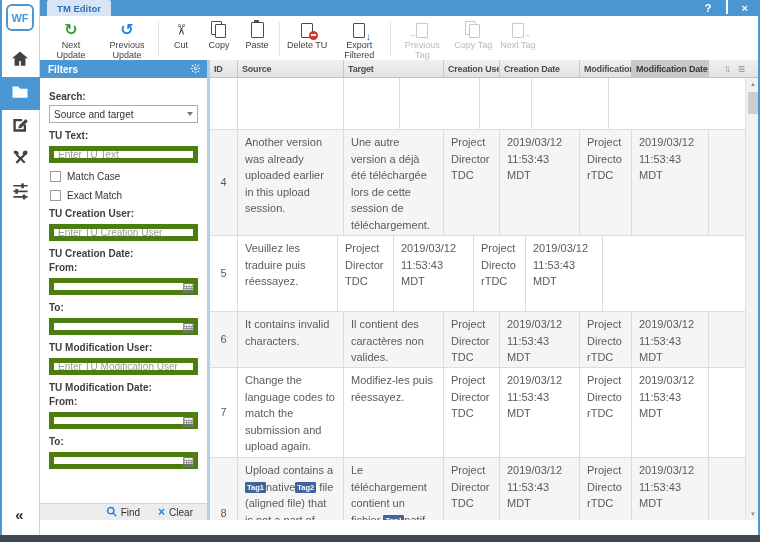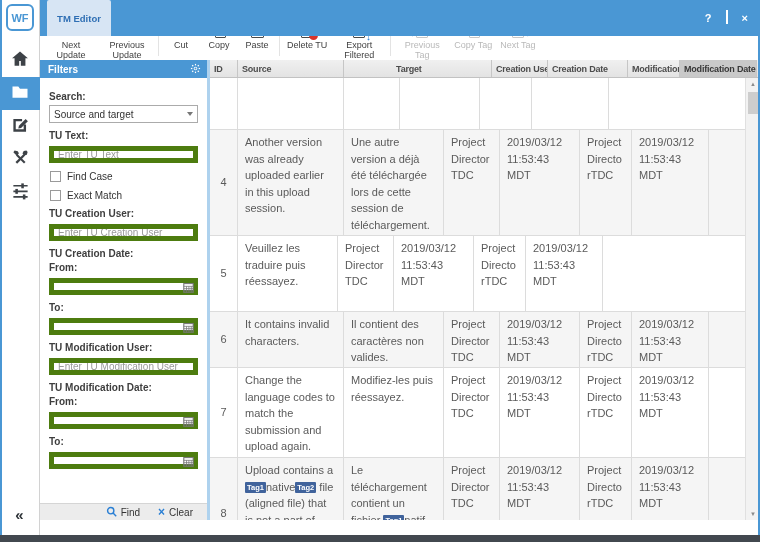--- a/index.html
+++ b/index.html
@@ -14,21 +14,21 @@
   
   .sidebar { position:absolute; left:0; top:0; bottom:7px; width:40px; background:#fff; border-right:1px solid #d2d2d2; z-index:10; }
   .logo { position:absolute; left:6px; top:4px; width:28px; height:27px; border:2px solid #4a97d4; border-radius:6px;
           color:#4a97d4; font-weight:bold; font-size:11px; display:flex; align-items:center; justify-content:center; background:#fff; }
   .side-items { position:absolute; top:44px; left:0; right:0; }
   .side-item { width:40px; height:33px; display:flex; align-items:center; justify-content:center; }
   .side-item.active { background:#4a97d4; }
   .collapse { position:absolute; bottom:12px; width:100%; text-align:center; font-size:15px; font-weight:bold; color:#2e3338; cursor:pointer; }
 
   
-  .titlebar { position:absolute; left:40px; right:0; top:0; height:36px; background:#4a97d4; display:flex; align-items:stretch; z-index:5; }
+  .titlebar { position:absolute; left:40px; right:0; top:0; height:16px; background:#4a97d4; display:flex; align-items:stretch; z-index:5; }
   .tab { margin-left:7px; width:64px; background:#d7e5f4; color:#2f6fb4; font-size:9.5px; font-weight:bold;
          display:flex; align-items:center; justify-content:center; border-radius:2px 2px 0 0; }
   .win-controls { margin-left:auto; display:flex; align-items:center; gap:14px; padding-right:12px; color:#fff; }
   .wc { font-size:11px; font-weight:bold; line-height:18px; cursor:pointer; }
   .chev { width:7px; height:7px; border-left:2px solid #fff; border-top:2px solid #fff; transform:rotate(45deg); margin-top:3px; }
 
   
   .toolbar { position:absolute; left:40px; right:0; top:18px; height:42px; background:#fff; display:flex; align-items:stretch; padding-left:3px; }
   .tbtn { min-width:38px; max-width:56px; padding:2px 4px 0; display:flex; flex-direction:column; align-items:center; cursor:pointer; }
   .ticon { height:19px; display:flex; align-items:center; justify-content:center; }
@@ -274,21 +274,21 @@
       <div class="filters-body">
         <div class="flabel">Search:</div>
         <div class="fselect">
           <span class="sel-text">Source and target</span>
           <span class="sel-arrow"></span>
         </div>
         <div class="flabel">TU Text:</div>
         <input class="finput" placeholder="Enter TU Text" style="">
         <div class="fcheck">
           <span class="cb"></span>
-          <span class="cb-label">Find Case</span>
+          <span class="cb-label">Match Case</span>
         </div>
         <div class="fcheck">
           <span class="cb"></span>
           <span class="cb-label">Exact Match</span>
         </div>
         <div class="flabel">TU Creation User:</div>
         <input class="finput" placeholder="Enter TU Creation User" style="">
         <div class="flabel">TU Creation Date:</div>
         <div class="flabel" style="margin-top:2px">From:</div>
         <div class="datewrap">
@@ -338,21 +338,21 @@
           <span class="clear-x">×</span>
           <span>Clear</span>
         </span>
       </div>
     </div>
 
     <div class="tablewrap">
       <div class="thead">
           <div class="hcell" style="width: 28px;">ID</div>
           <div class="hcell" style="width: 106px;">Source</div>
-          <div class="hcell" style="width: 100px; margin-left: 48px;">Target</div>
+          <div class="hcell" style="width: 100px;">Target</div>
           <div class="hcell" style="width: 56px;">Creation Use</div>
           <div class="hcell" style="width: 80px;">Creation Date</div>
           <div class="hcell" style="width: 52px;">Modification</div>
           <div class="hcell hl" style="width: 77px;">Modification Date</div>
           <div class="hicons">
             <span class="hsort">↑↓</span>
             <span class="hmenu">≡</span>
           </div>
         </div>
       <div class="tbody">

